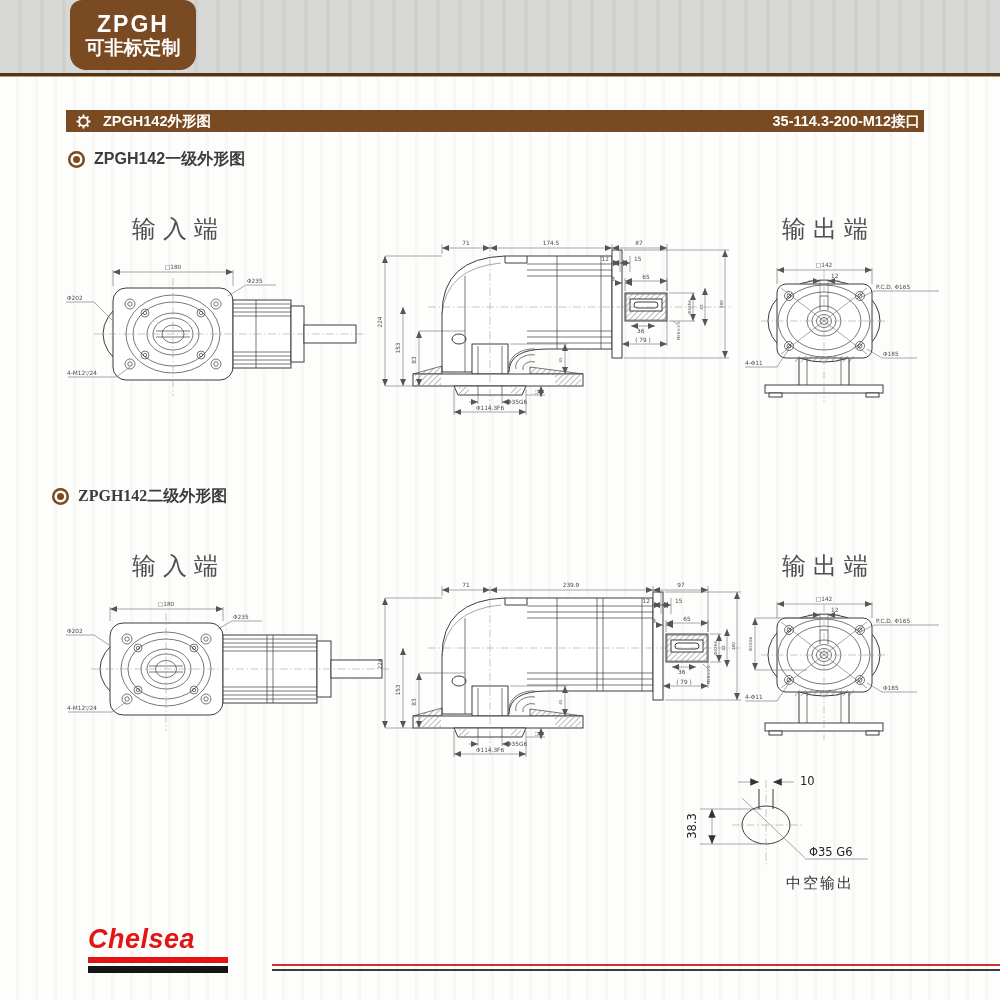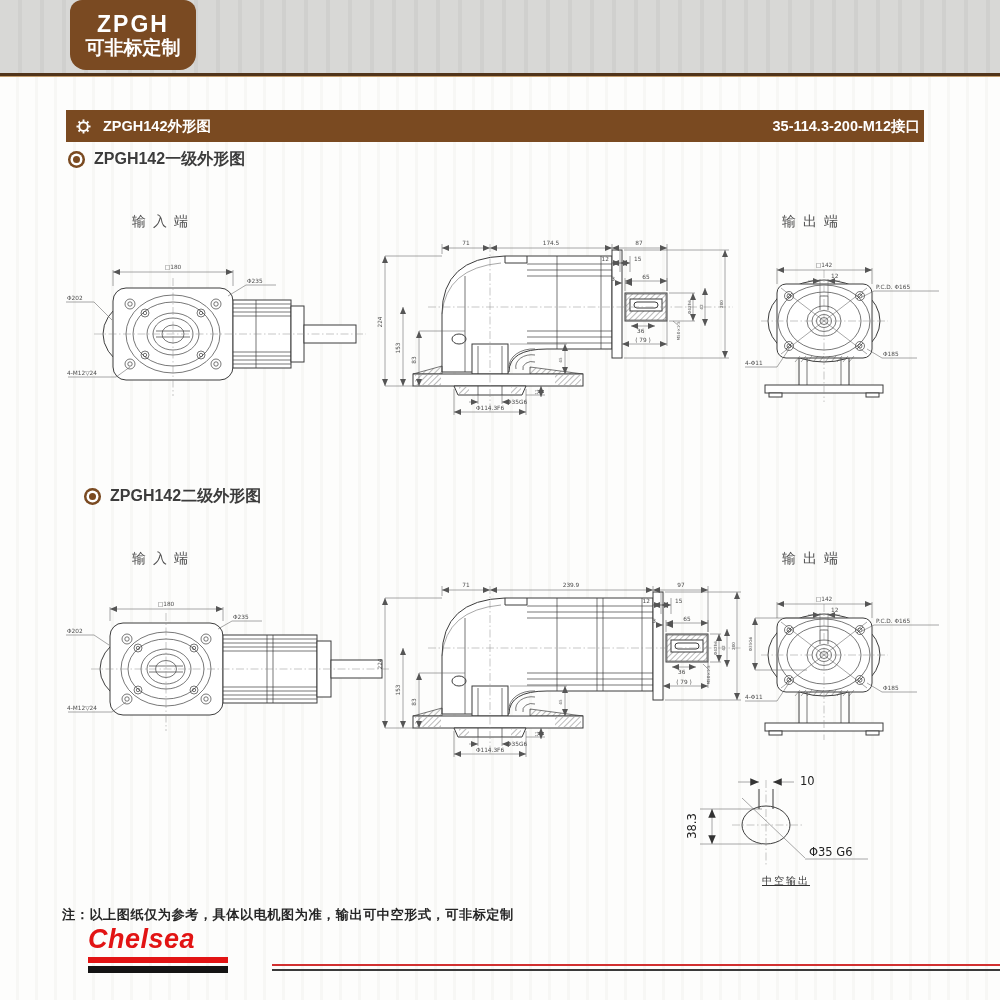--- a/index.html
+++ b/index.html
@@ -8,40 +8,40 @@
     font-family:"Liberation Sans","DejaVu Sans",sans-serif;}
   .topband{position:absolute;left:0;top:0;width:1000px;height:73px;
     background:repeating-linear-gradient(90deg,#d8d8d6 0 18px,#d0d0ce 18px 22px);}
   .sep1{position:absolute;left:0;top:73px;width:1000px;height:3px;background:#50341a;}
   .sep2{position:absolute;left:0;top:76px;width:1000px;height:1px;background:#c49d6d;}
   .brandtab{position:absolute;left:70px;top:0;width:126px;height:70px;background:#7a4a22;
     border-radius:12px 12px 16px 16px;display:flex;flex-direction:column;align-items:center;
     justify-content:center;color:#fff;font-weight:bold;line-height:1.15;}
   .brandtab .l1{font-size:23px;letter-spacing:2px;}
   .brandtab .l2{font-size:19px;}
-  .titlebar{position:absolute;left:66px;top:110px;width:858px;height:32px;background:#7a4a21;
+  .titlebar{position:absolute;left:66px;top:110px;width:858px;height:22px;background:#7a4a21;
     display:flex;align-items:center;color:#fff;font-weight:bold;font-size:14.5px;}
   .titlebar .ttl{margin-left:12px;}
   .titlebar .spec{margin-left:auto;margin-right:4px;}
   .gear{margin-left:10px;display:block;}
   .sechead{position:absolute;display:flex;align-items:center;font-size:16px;font-weight:bold;color:#3c3c3c;}
   .bullet{width:7px;height:7px;border-radius:50%;background:#7a4a21;
     box-shadow:0 0 0 2.5px #fff,0 0 0 5px #7a4a21;margin:5px 14px 5px 5px;}
   .iolabel{position:absolute;font-family:"Liberation Serif","DejaVu Serif",serif;
-    font-size:14px;color:#4f4f4f;letter-spacing:7px;font-weight:500;}
+    font-size:24px;color:#4f4f4f;letter-spacing:7px;font-weight:500;}
   .dwg{position:absolute;}
   .dwg svg{display:block;}
   .note{position:absolute;left:62px;top:906px;font-size:13.2px;font-weight:600;color:#262626;letter-spacing:.5px;}
   .chelsea{position:absolute;left:88px;top:924px;font-size:27px;font-weight:800;color:#e21414;letter-spacing:.5px;font-style:italic;}
   .bar-red{position:absolute;left:88px;top:957px;width:140px;height:6px;background:#e21414;}
   .bar-black{position:absolute;left:88px;top:966px;width:140px;height:7px;background:#141414;}
   .line-red{position:absolute;left:272px;top:964px;width:728px;height:2px;background:#d13030;}
   .line-black{position:absolute;left:272px;top:969px;width:728px;height:2px;background:#3a3a3a;}
-  .detaillabel{position:absolute;left:762px;top:874px;font-size:10px;color:#333;letter-spacing:2px;
-    font-family:"Liberation Serif","DejaVu Serif",serif;text-decoration:underline;}
+  .detaillabel{position:absolute;left:786px;top:874px;font-size:15px;color:#333;letter-spacing:2px;
+    font-family:"Liberation Serif","DejaVu Serif",serif;}
   
   .o{fill:none;stroke:#3d3d3d;stroke-width:1;}
   .ow{fill:#fff;stroke:#3d3d3d;stroke-width:1;}
   .r{fill:none;stroke:#3d3d3d;stroke-width:.7;}
   .d{fill:none;stroke:#5f5f5f;stroke-width:.55;}
   .c{fill:none;stroke:#8f8f8f;stroke-width:.5;stroke-dasharray:8 2.5 1.5 2.5;}
   .ht{fill:none;stroke:#555;stroke-width:.5;}
   text{font-family:"DejaVu Sans",sans-serif;fill:#4d4d4d;}
   .t{font-size:5.8px;}
   .t2{font-size:4.2px;fill:#555;}
@@ -340,21 +340,21 @@
       <polyline class="d" points="119,49 131,43 196,43"></polyline>
       <text class="t" x="133" y="41">P.C.D. Φ165</text>
       <polyline class="d" points="124,101 139,110 174,110"></polyline>
       <text class="t" x="140" y="108">Φ185</text>
       <polyline class="d" points="46,101 34,119 2,119"></polyline>
       <text class="t" x="2" y="117">4-Φ11</text>
     </g>
   </svg>
   </div>
 
-  <div class="sechead" style="left:84px;top:486px;">
+  <div class="sechead" style="left:52px;top:486px;font-family:Liberation Serif, serif;">
     <span class="bullet"></span>
     <span>ZPGH142二级外形图</span>
   </div>
 
   <div class="iolabel" style="left:132px;top:550px;">输入端</div>
   <div class="iolabel" style="left:782px;top:550px;">输出端</div>
 
   <div class="dwg" style="left:60px;top:585px;">
   <svg width="332" height="185" viewBox="0 0 332 185">
     <defs>
@@ -644,21 +644,20 @@
       <line class="d" x1="40" y1="47" x2="40" y2="82" marker-start="url(#adt)" marker-end="url(#adt)" stroke-width=".8"></line>
       <text class="tb tc" x="24" y="64" transform="rotate(-90 24 64)">38.3</text>
       <line class="d" x1="70" y1="36" x2="133" y2="96" stroke-width=".8"></line>
       <line class="d" x1="133" y1="97" x2="196" y2="97" stroke-width=".8"></line>
       <text class="tb" x="137" y="94">Φ35 G6</text>
     </g>
   </svg>
   </div>
   <div class="detaillabel">中空输出</div>
 
-  <div class="note">注：以上图纸仅为参考，具体以电机图为准，输出可中空形式，可非标定制</div>
 
   <div class="chelsea">Chelsea</div>
   <div class="bar-red"></div>
   <div class="bar-black"></div>
   <div class="line-red"></div>
   <div class="line-black"></div>
 
 </div>
 
 </body></html>

